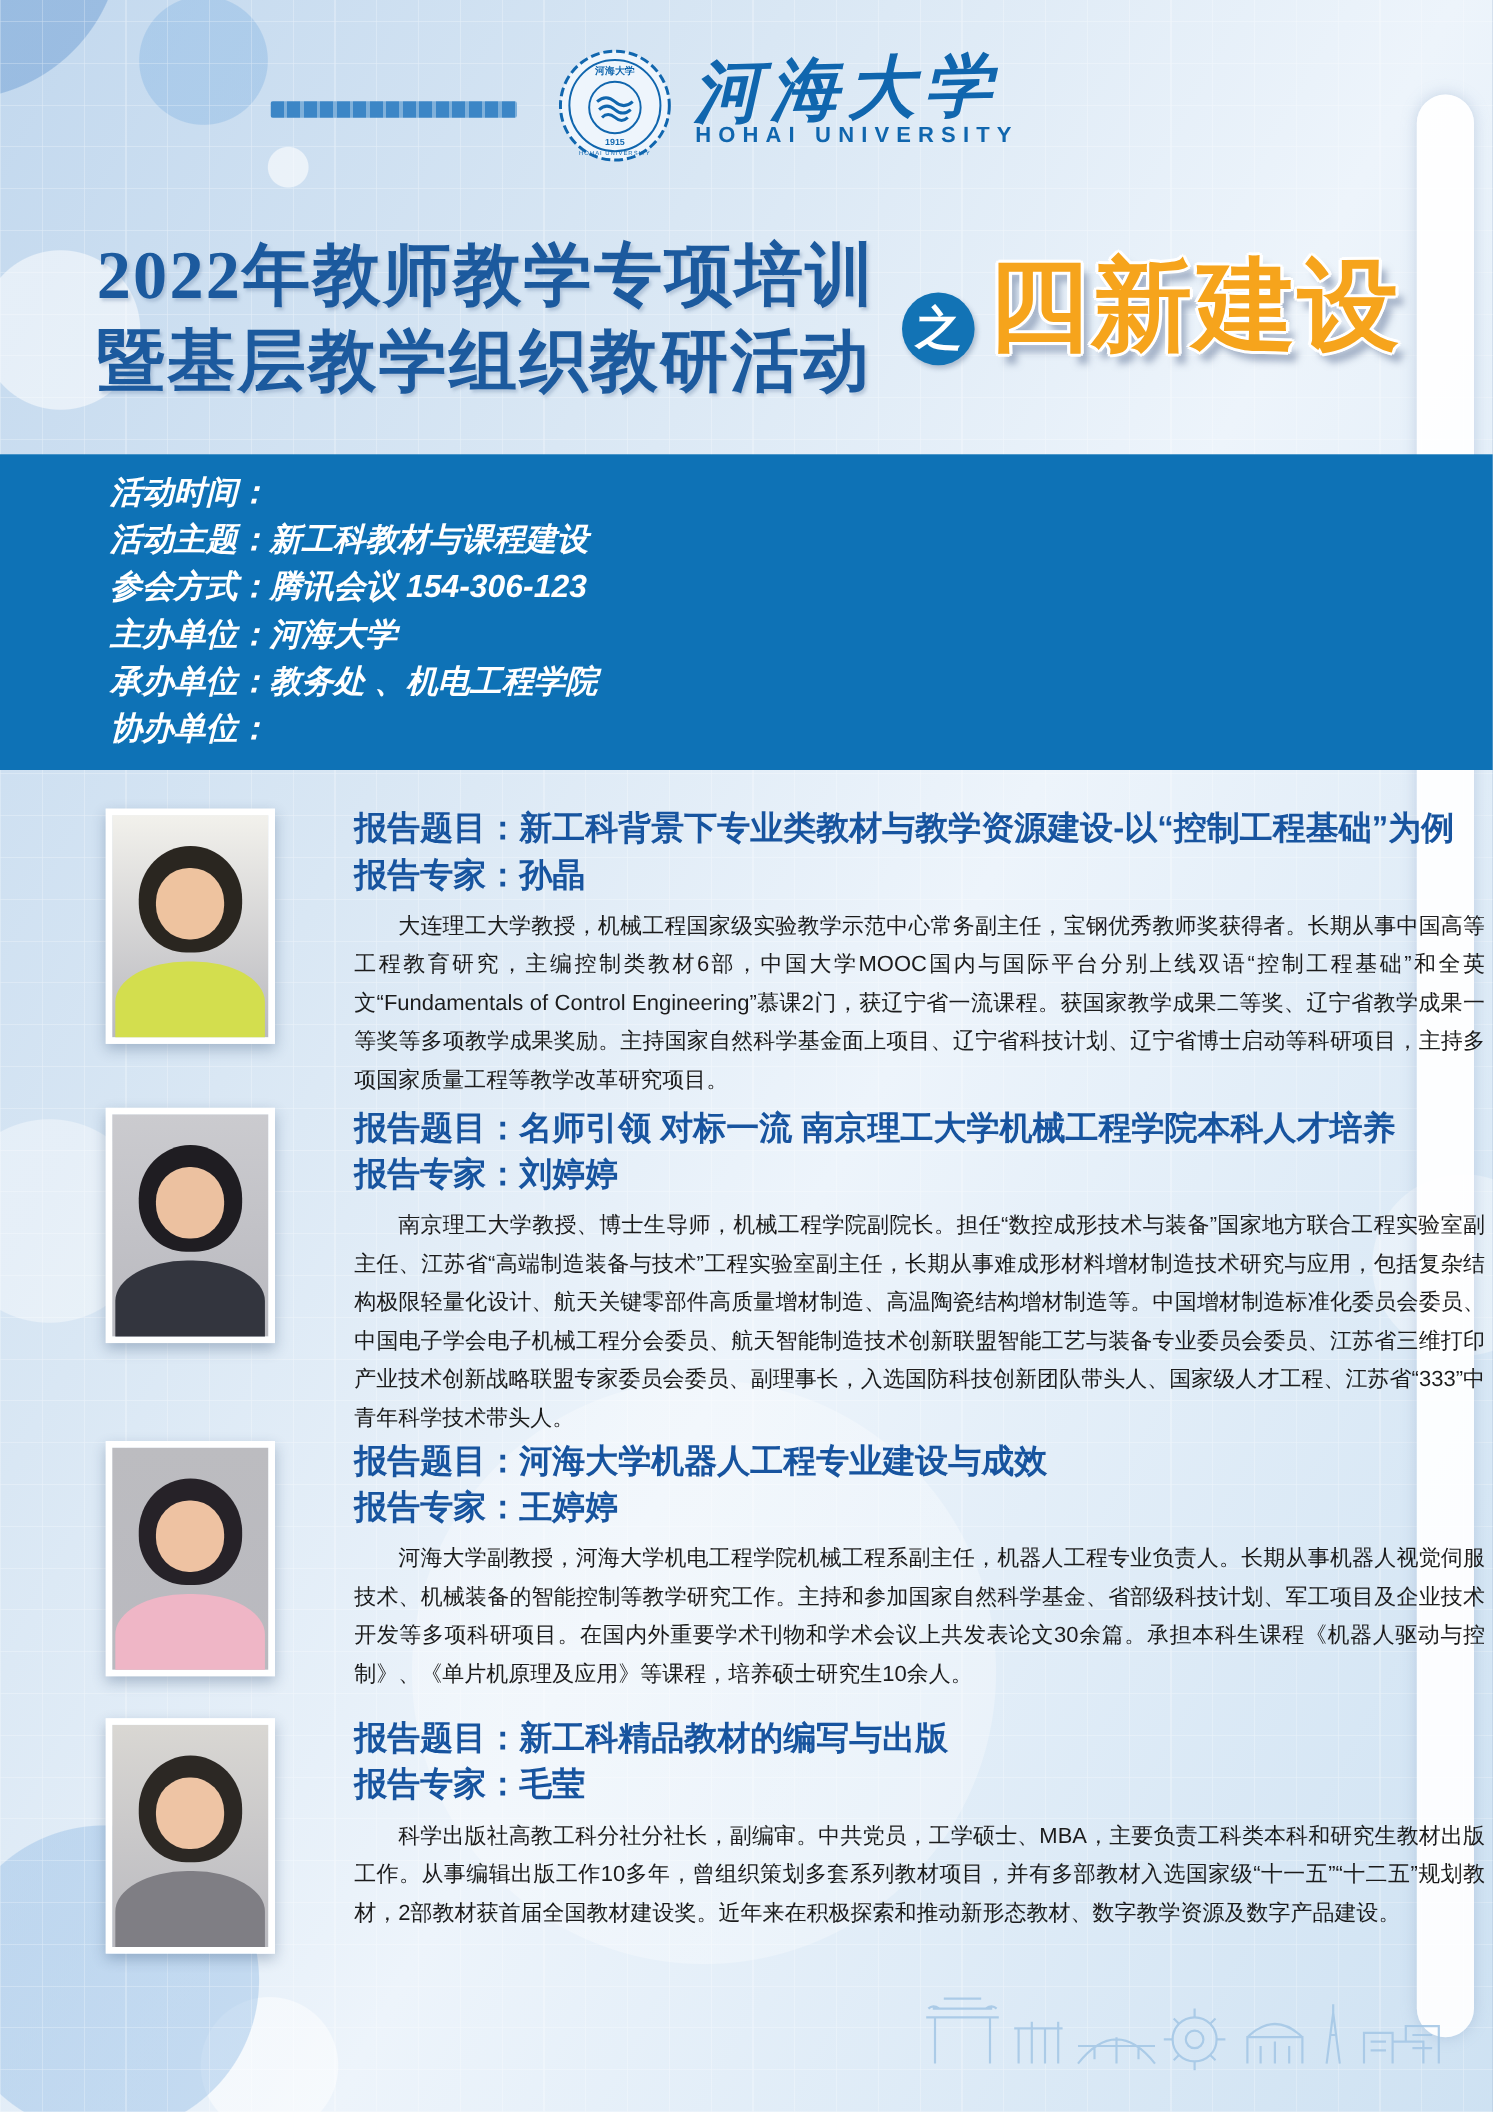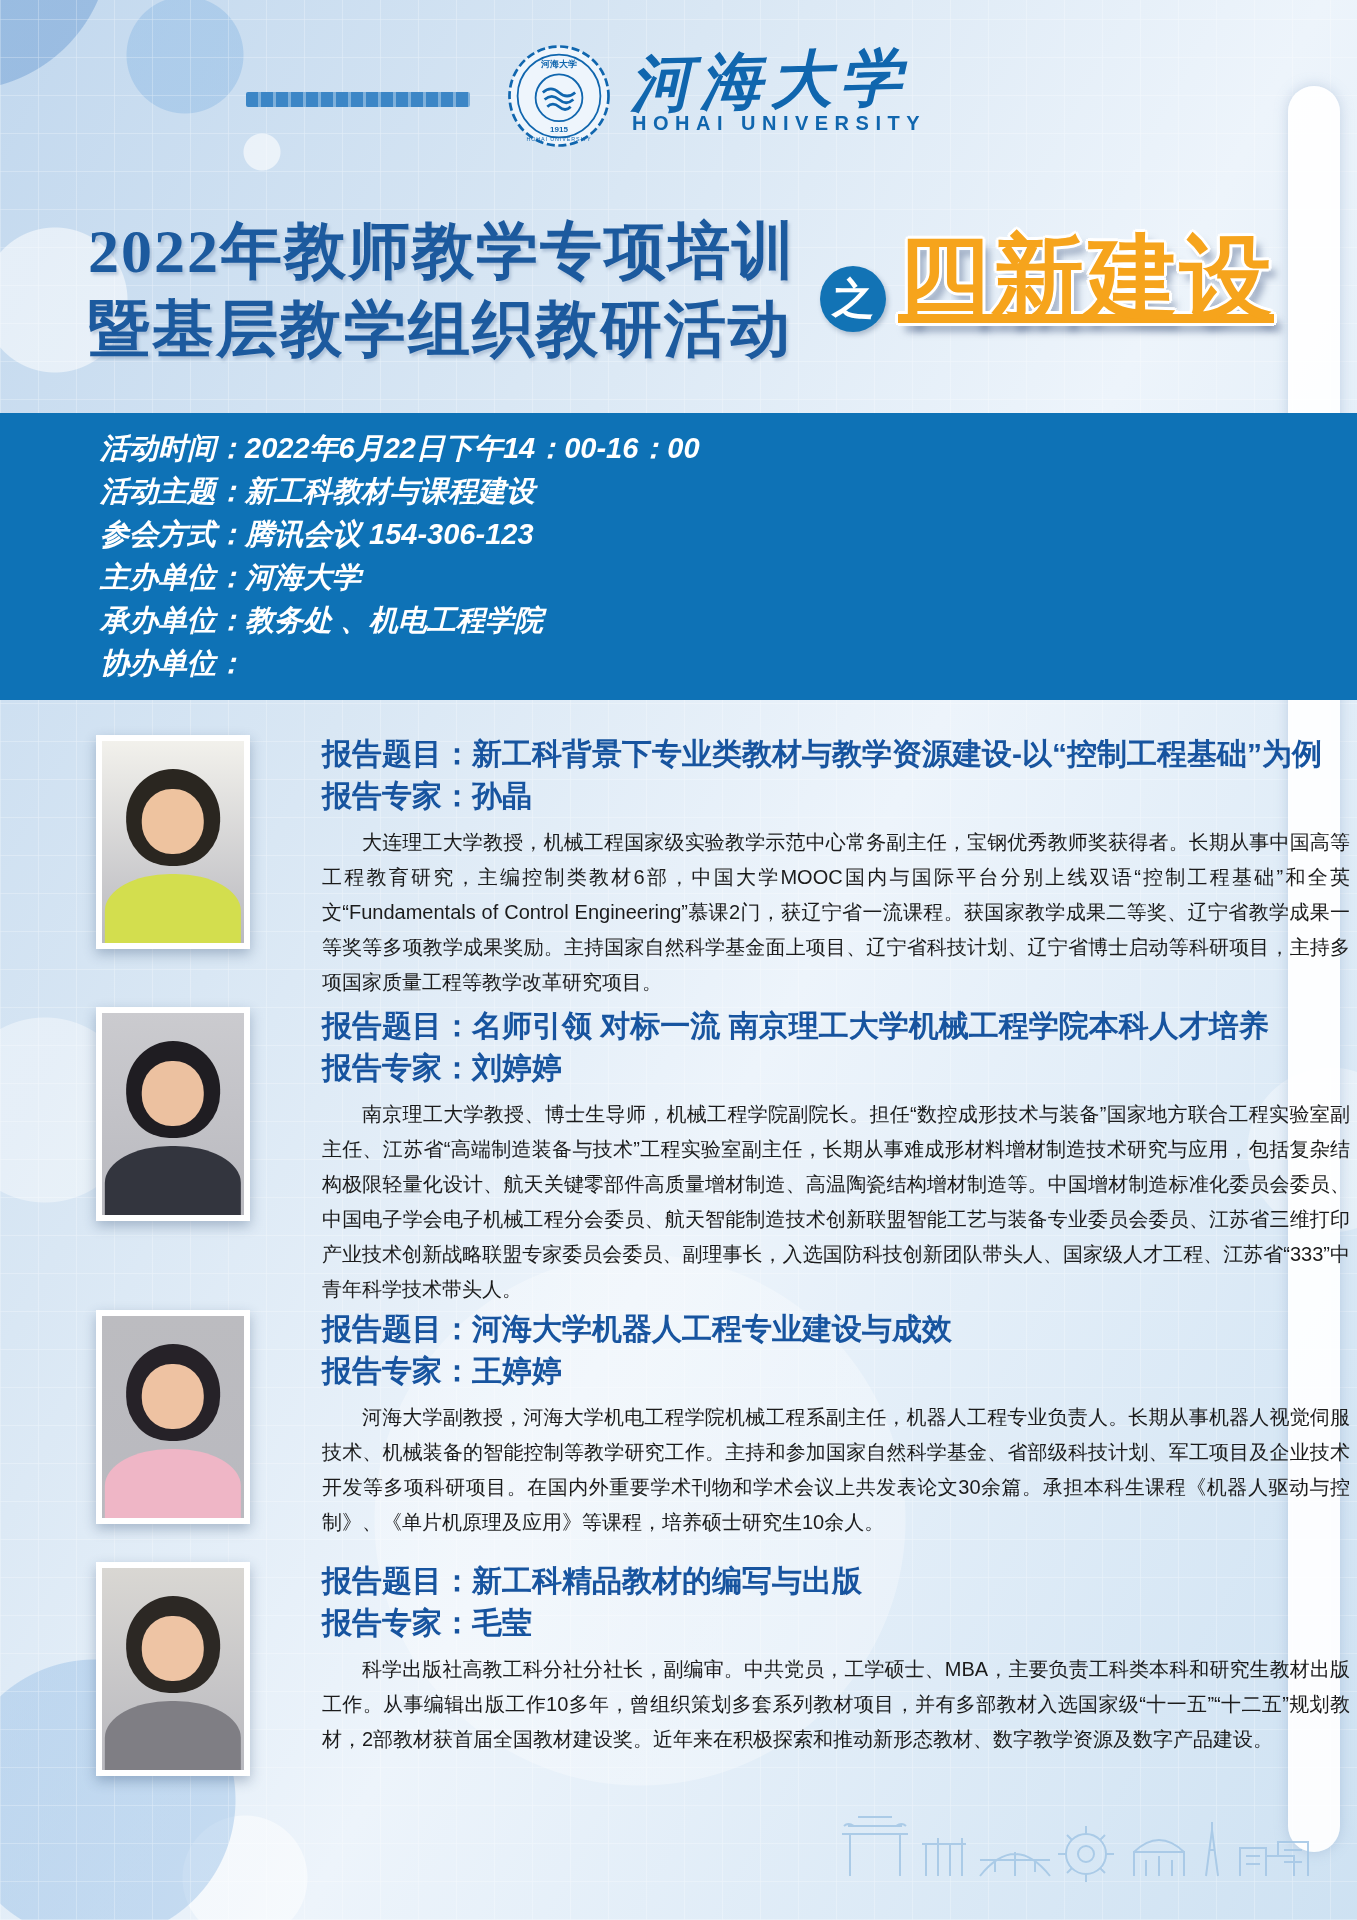--- a/index.html
+++ b/index.html
@@ -62,21 +62,20 @@
     box-shadow:2px 3px 5px rgba(40,70,110,.3);
   }
   .highlight-title{
     position:absolute; left:898px; top:216px; z-index:3; white-space:nowrap;
     font-family:"Liberation Serif","DejaVu Serif",serif; font-weight:900; font-size:92px;
     color:#f6a41c; letter-spacing:2px;
     text-shadow:
       -3px 0 0 #fff,3px 0 0 #fff,0 -3px 0 #fff,0 3px 0 #fff,
       -2px -2px 0 #fff,2px -2px 0 #fff,-2px 2px 0 #fff,2px 2px 0 #fff,
       7px 9px 7px rgba(90,110,145,.5);
-    text-decoration: underline;
   }
   
   .info-band{
     position:absolute; left:0; top:413px; width:100%; height:287px; z-index:2;
     background:#0e72b6; box-sizing:border-box; padding:14px 40px 0 100px;
   }
   .info-row{display:flex; line-height:43px; font-size:29px; font-weight:bold; color:#fff; white-space:nowrap;font-style:italic;}
   .info-label{flex:0 0 auto;}
   
   .section{position:absolute; left:0; width:100%; z-index:3;}
@@ -130,21 +129,20 @@
   <div class="title-block">
     <div>2022年教师教学专项培训</div>
     <div>暨基层教学组织教研活动</div>
   </div>
   <div class="zhi-circle">之</div>
   <div class="highlight-title">四新建设</div>
 
   <div class="info-band">
     <div class="info-row">
       <span class="info-label">活动时间：</span>
-      <span class="info-value">2022年6月22日下午14：00-16：00</span>
     </div>
     <div class="info-row">
       <span class="info-label">活动主题：</span>
       <span class="info-value">新工科教材与课程建设</span>
     </div>
     <div class="info-row">
       <span class="info-label">参会方式：</span>
       <span class="info-value">腾讯会议 154-306-123</span>
     </div>
     <div class="info-row">

